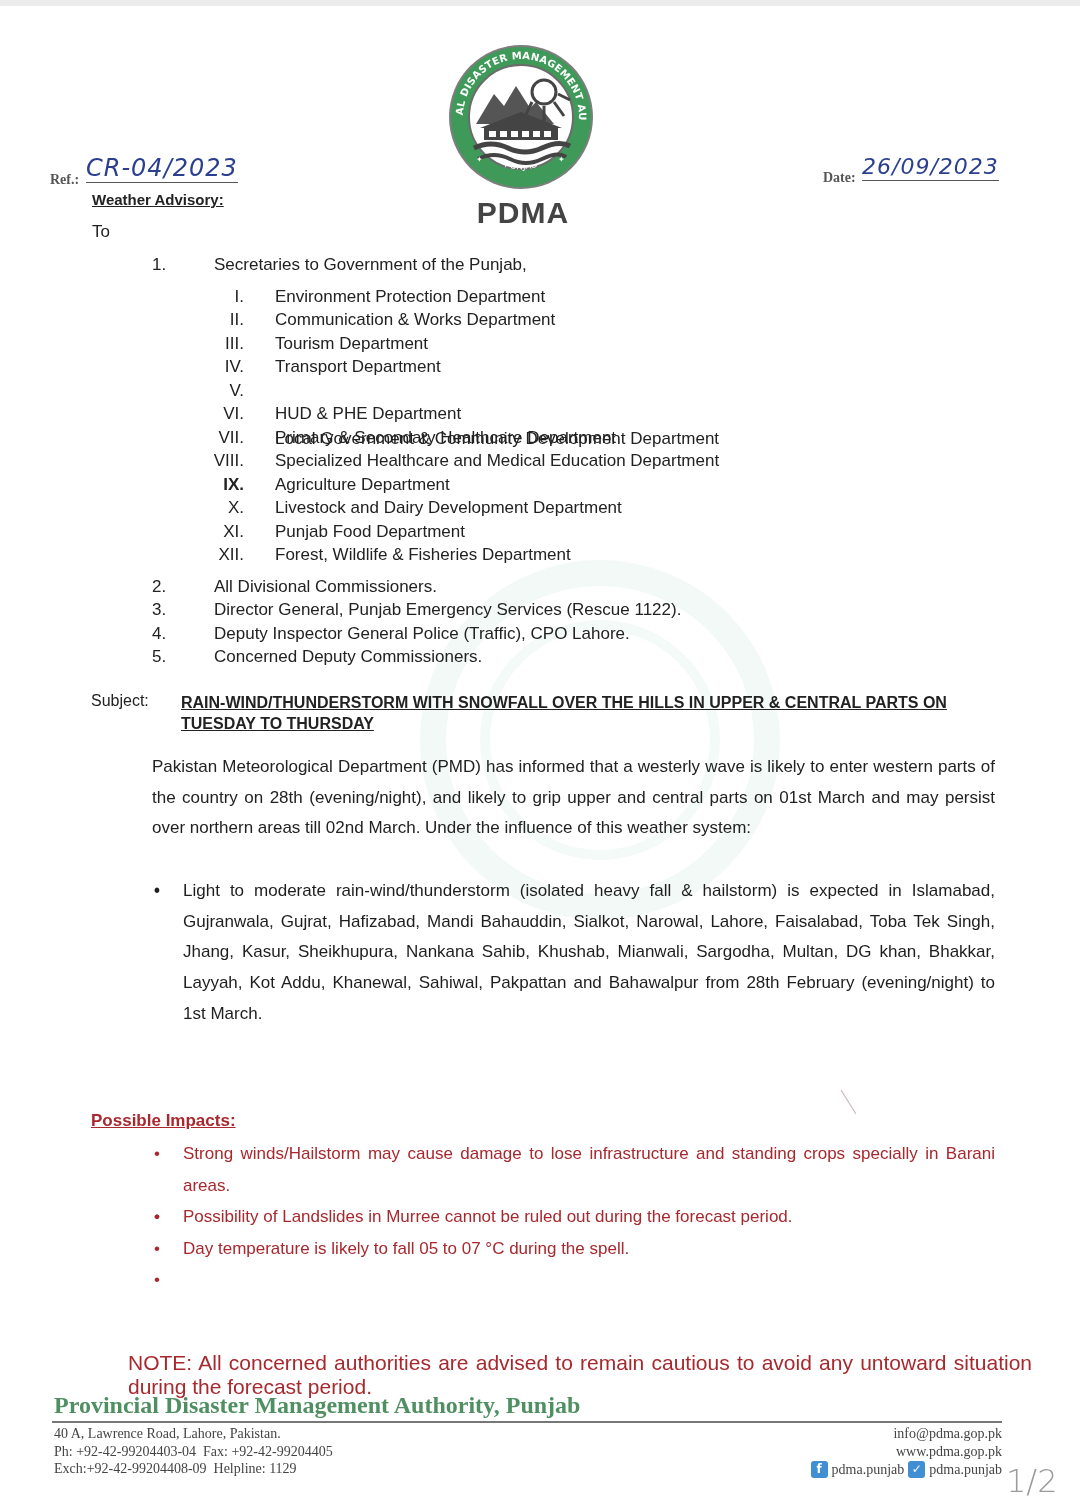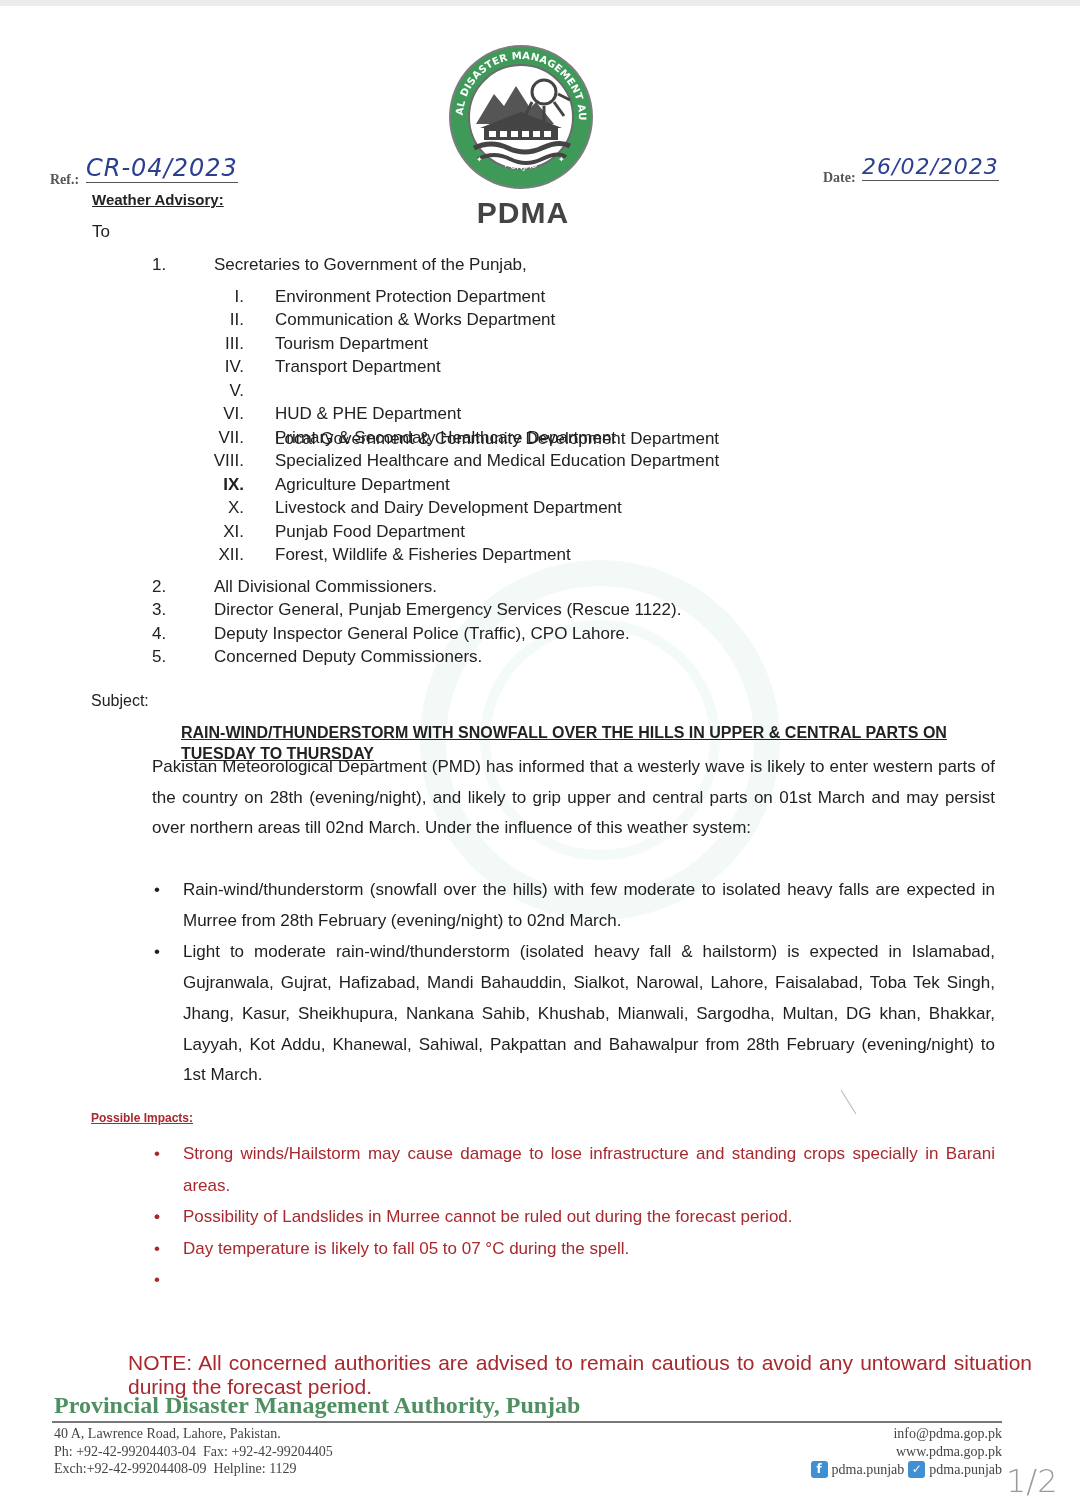--- a/index.html
+++ b/index.html
@@ -28,29 +28,29 @@
   .logo { left: 446px; top: 42px; width: 150px; height: 150px; }
   .logo-text { left: 460px; top: 196px; width: 126px; text-align: center; font-size: 30px; font-weight: bold; color: #444; letter-spacing: 1px; }
 
   
   .num { position: absolute; font-size: 17px; color: #222; }
   .rtext { position: absolute; font-size: 17px; color: #222; white-space: nowrap; }
   .roman { position: absolute; font-size: 17px; color: #222; text-align: right; width: 46px; }
 
   
   .subject-label { left: 91px; top: 692px; font-size: 16px; color: #222; }
-  .subject-text { left: 181px; top: 692px; width: 800px; font-size: 16px; font-weight: bold; text-decoration: underline; color: #222; line-height: 21px; margin-top: 30px; }
+  .subject-text { left: 181px; top: 692px; width: 800px; font-size: 16px; font-weight: bold; text-decoration: underline; color: #222; line-height: 21px; }
 
   .para { left: 152px; top: 752px; width: 843px; font-size: 17px; line-height: 30.7px; text-align: justify; color: #222; }
   .bullets { left: 152px; width: 843px; margin: 0; padding: 0; list-style: none; }
   .bullets li { position: relative; padding-left: 31px; font-size: 17px; line-height: 30.7px; text-align: justify; }
   .bullets li .dot { position: absolute; left: 2px; top: 0; }
   .red { color: #a8282e; }
 
-  .impacts-heading { left: 91px; top: 1111px; font-size: 12px; font-weight: bold; text-decoration: underline; color: #a8282e; }
+  .impacts-heading { left: 91px; top: 1111px; font-size: 17px; font-weight: bold; text-decoration: underline; color: #a8282e; }
   .impacts { top: 1138px; }
   .impacts li { line-height: 31.5px; }
 
   .note { left: 91px; top: 1351px; width: 904px; font-size: 21px; line-height: 24px; text-align: justify; color: #a8282e; margin-left: 37px; }
 
   
   .footer-title { left: 54px; top: 1392px; font-family: "Liberation Serif", serif; font-size: 24px; font-weight: bold; color: #4f8f62; }
   .footer-rule { left: 52px; top: 1421px; width: 950px; height: 2px; background: #777; }
   .footer-left { left: 54px; top: 1425px; font-family: "Liberation Serif", serif; font-size: 14px; line-height: 17.5px; color: #444; }
   .footer-right { right: 78px; top: 1425px; font-family: "Liberation Serif", serif; font-size: 14px; line-height: 17.5px; color: #444; text-align: right; }
@@ -63,21 +63,21 @@
 </head>
 <body>
 
 <div class="topbar"></div>
 <div class="watermark"></div>
 <div class="watermark2"></div>
 
 <div class="abs ref-label">Ref.:</div>
 <div class="abs ref-value">CR-04/2023</div>
 <div class="abs date-label">Date:</div>
-<div class="abs date-value">26/02/2023</div>
+<div class="abs date-value">26/09/2023</div>
 <div class="abs doc-heading">Weather Advisory:</div>
 <div class="abs to-label">To</div>
 
 <div class="abs logo">
   <svg width="150" height="150" viewBox="0 0 150 150">
     <defs>
       <path id="ringTop" d="M 17 75 A 58 58 0 1 1 133 75"></path>
       <path id="ringBot" d="M 35 110 A 55 55 0 0 0 115 110"></path>
     </defs>
     <circle cx="75" cy="75" r="72" fill="#7d7d7d"></circle>
@@ -156,21 +156,21 @@
   <div class="rtext" style="left:214px; top:624px;">Deputy Inspector General Police (Traffic), CPO Lahore.</div>
   <div class="num" style="left:152px; top:647px;">5.</div>
   <div class="rtext" style="left:214px; top:647px;">Concerned Deputy Commissioners.</div>
 </div>
 
 <div class="abs subject-label">Subject:</div>
 <div class="abs subject-text">RAIN-WIND/THUNDERSTORM WITH SNOWFALL OVER THE HILLS IN UPPER &amp; CENTRAL PARTS ON TUESDAY TO THURSDAY</div>
 
 <div class="abs para">Pakistan Meteorological Department (PMD) has informed that a westerly wave is likely to enter western parts of the country on 28th (evening/night), and likely to grip upper and central parts on 01st March and may persist over northern areas till 02nd March. Under the influence of this weather system:</div>
 <ul class="abs bullets" style="top:875px;">
-  <li><span class="dot">•</span><span>Rain-wind/thunderstorm (snowfall over the hills) with few moderate to isolated heavy falls are expected in Murree from 28th February (evening/night) to 02nd March.</span></li>
+  <li><span class="dot">•</span></li>
   <li style="margin-top:1px;"><span class="dot">•</span><span>Light to moderate rain-wind/thunderstorm (isolated heavy fall &amp; hailstorm) is expected in Islamabad, Gujranwala, Gujrat, Hafizabad, Mandi Bahauddin, Sialkot, Narowal, Lahore, Faisalabad, Toba Tek Singh, Jhang, Kasur, Sheikhupura, Nankana Sahib, Khushab, Mianwali, Sargodha, Multan, DG khan, Bhakkar, Layyah, Kot Addu, Khanewal, Sahiwal, Pakpattan and Bahawalpur from 28th February (evening/night) to 1st March.</span></li>
 </ul>
 
 <div class="abs stroke-mark"></div>
 
 <div class="abs impacts-heading">Possible Impacts:</div>
 <ul class="abs bullets impacts red">
   <li><span class="dot">•</span><span>Strong winds/Hailstorm may cause damage to lose infrastructure and standing crops specially in Barani areas.</span></li>
   <li><span class="dot">•</span></li>
   <li><span class="dot">•</span><span>Possibility of Landslides in Murree cannot be ruled out during the forecast period.</span></li>

